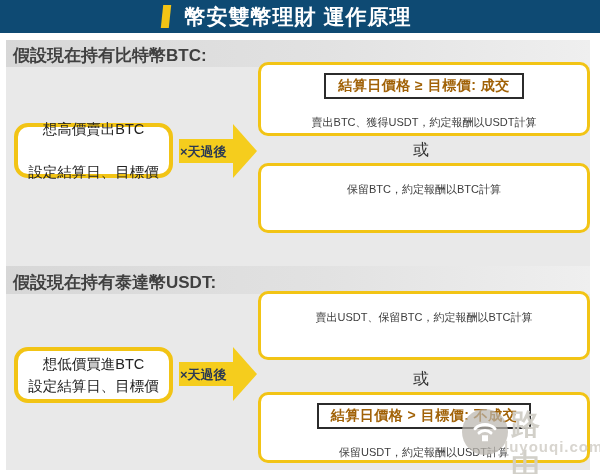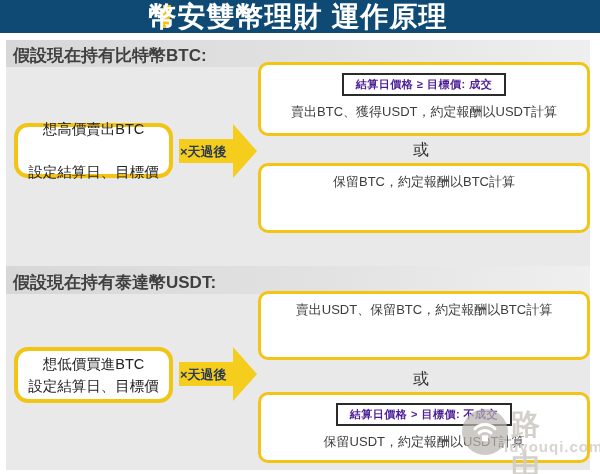--- a/index.html
+++ b/index.html
@@ -2,21 +2,21 @@
 <html><head>
 <meta charset="utf-8">
 <style>
   html,body { margin:0; padding:0; background:#fff; }
   .page { position:relative; width:600px; height:474px; background:#ffffff;
           font-family:"Liberation Sans", sans-serif; overflow:hidden; }
 
   
   .header { position:absolute; left:0; top:0; width:600px; height:33px; background:#0e4a73; }
   .header-title { position:absolute; left:0; top:0; width:596px; text-align:center;
-                  line-height:33px; color:#ffffff; font-weight:bold; font-size:28px; letter-spacing:1px; }
+                  line-height:33px; color:#ffffff; font-weight:bold; font-size:21px; letter-spacing:1px; }
   .header-accent { position:absolute; left:162px; top:5px; width:8px; height:23px;
                    background:#f2c415; transform:skewX(-6deg); }
 
   
   .panel { position:absolute; left:6px; top:40px; width:584px; height:430px; background:#e9e9e9; }
   .band  { position:absolute; left:6px; width:584px; height:27px;
            background:linear-gradient(to right,#d7d7d7 0%, #e2e2e2 55%, #efefef 100%); }
   .band.s1 { top:40px; } .band.s2 { top:266px; height:28px; }
   .heading { position:absolute; left:13px; font-size:17px; font-weight:bold; color:#404040; }
   .heading.s1 { top:44px; } .heading.s2 { top:271px; }
@@ -41,22 +41,22 @@
 
   
   .outcome-box { position:absolute; left:258px; width:326px; background:#fff;
                  border:3px solid #f2c415; border-radius:10px; text-align:center; }
   .outcome-box.a1 { top:62px;  height:68px; }
   .outcome-box.a2 { top:163px; height:64px; }
   .outcome-box.b1 { top:291px; height:63px; }
   .outcome-box.b2 { top:392px; height:65px; }
   .condition { display:inline-block; margin-top:8px; padding:2px 12px;
                border:2px solid #2b2b2b; background:#fff;
-               font-size:11px; font-weight:bold; color:#4c1d95; letter-spacing:0.5px; }
-  .result { margin-top:7px; font-size:13px; color:#3c3c3c; font-weight:500; }
+               font-size:14px; font-weight:bold; color:#a16207; letter-spacing:0.5px; }
+  .result { margin-top:16px; font-size:11px; color:#3c3c3c; font-weight:500; }
 
   .or { position:absolute; left:258px; width:326px; text-align:center;
         font-size:16px; color:#333; font-weight:500; }
   .or.s1 { top:140px; } .or.s2 { top:369px; }
 
   
   .watermark { position:absolute; left:0; top:0; width:492px; height:474px; pointer-events:none; z-index:5; }
   .wm-circle { position:absolute; left:462px; top:409px; width:46px; height:46px; border-radius:50%;
                background:rgba(186,182,174,0.72); display:flex; align-items:center; justify-content:center; }
   .wm-name   { position:absolute; left:511px; top:405px; font-size:29px; font-weight:bold;

